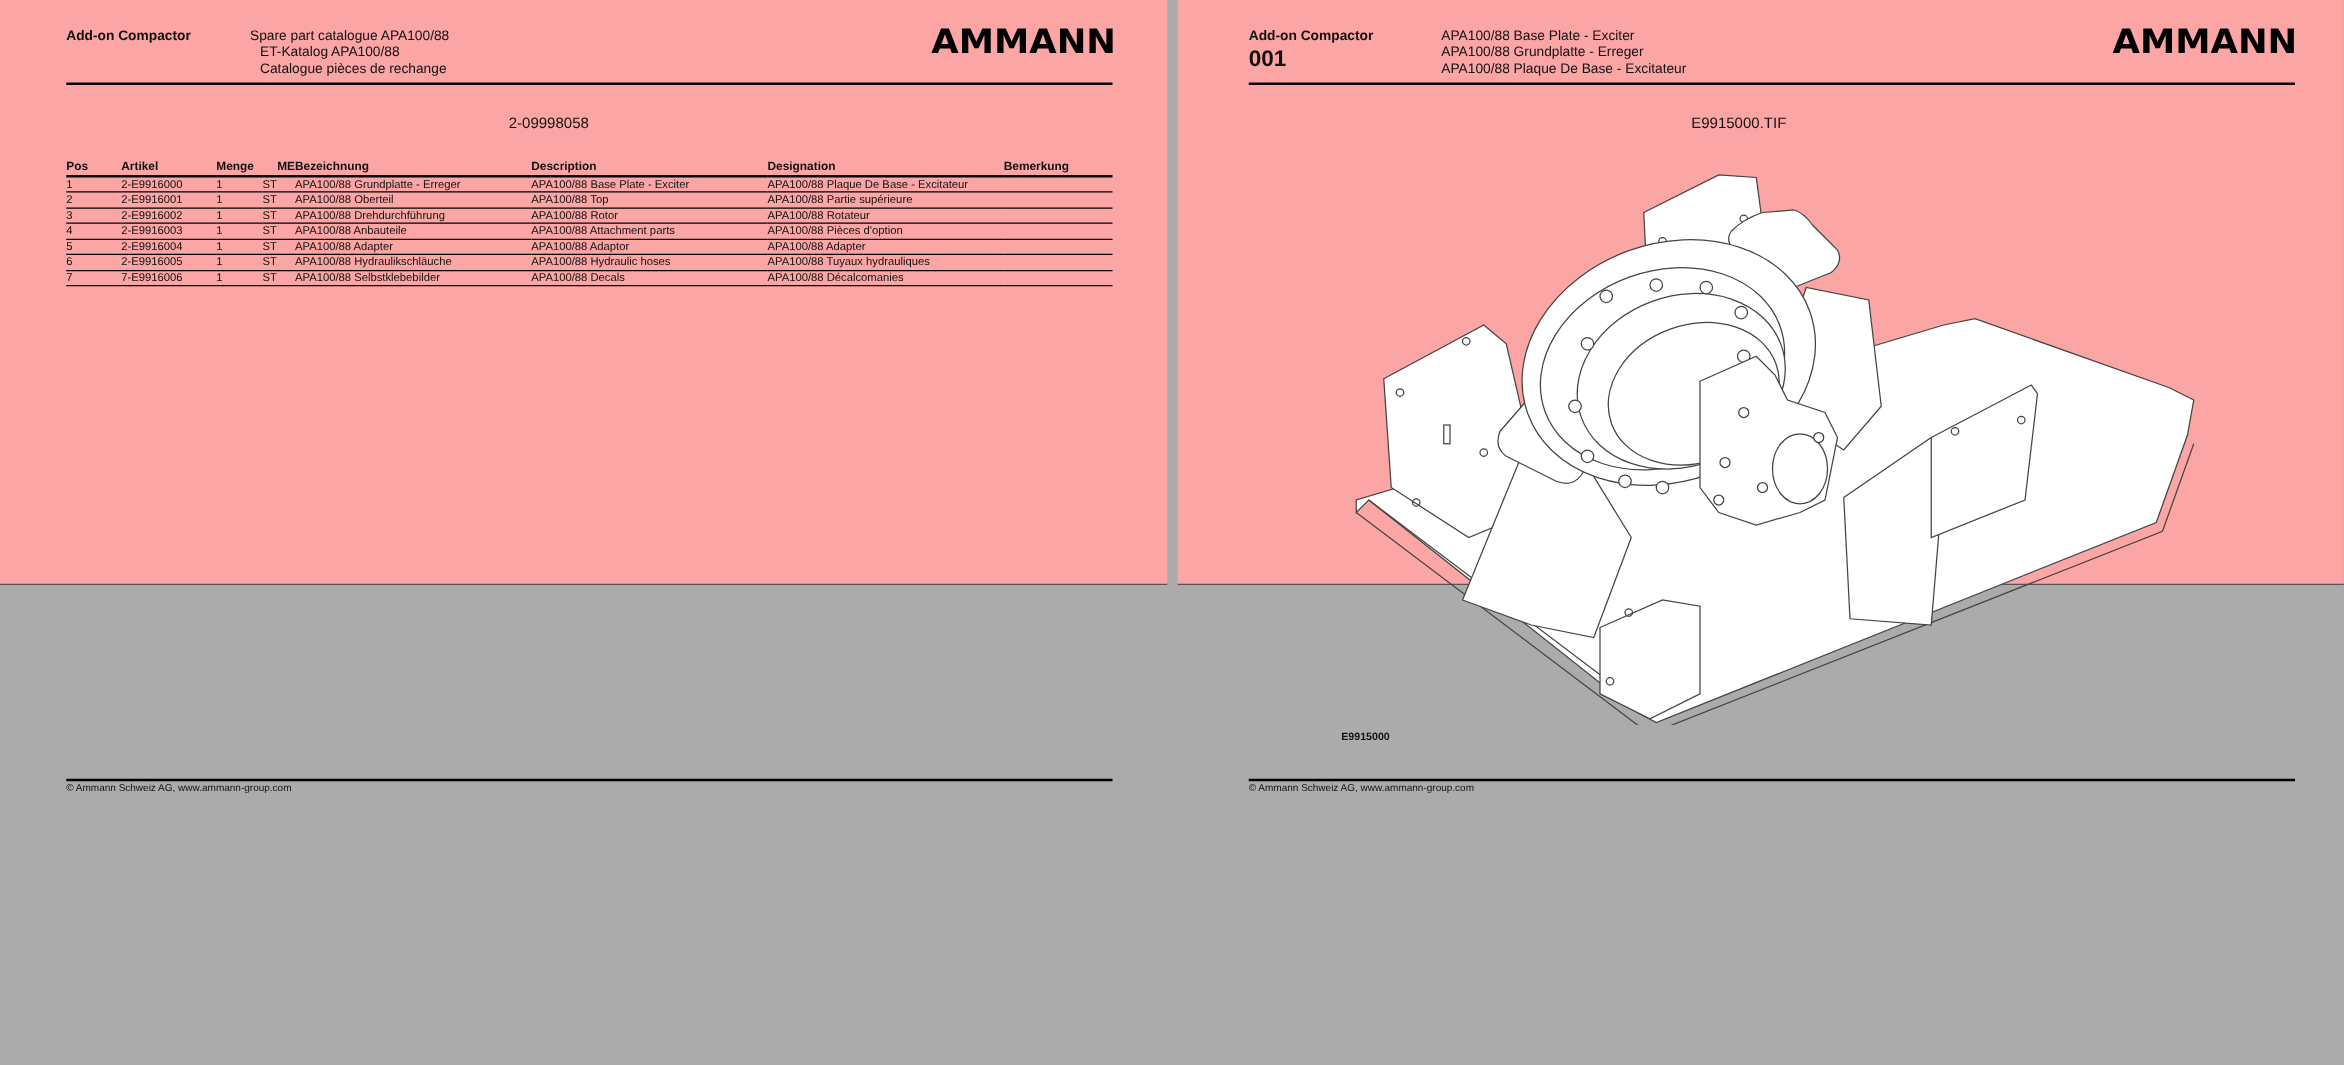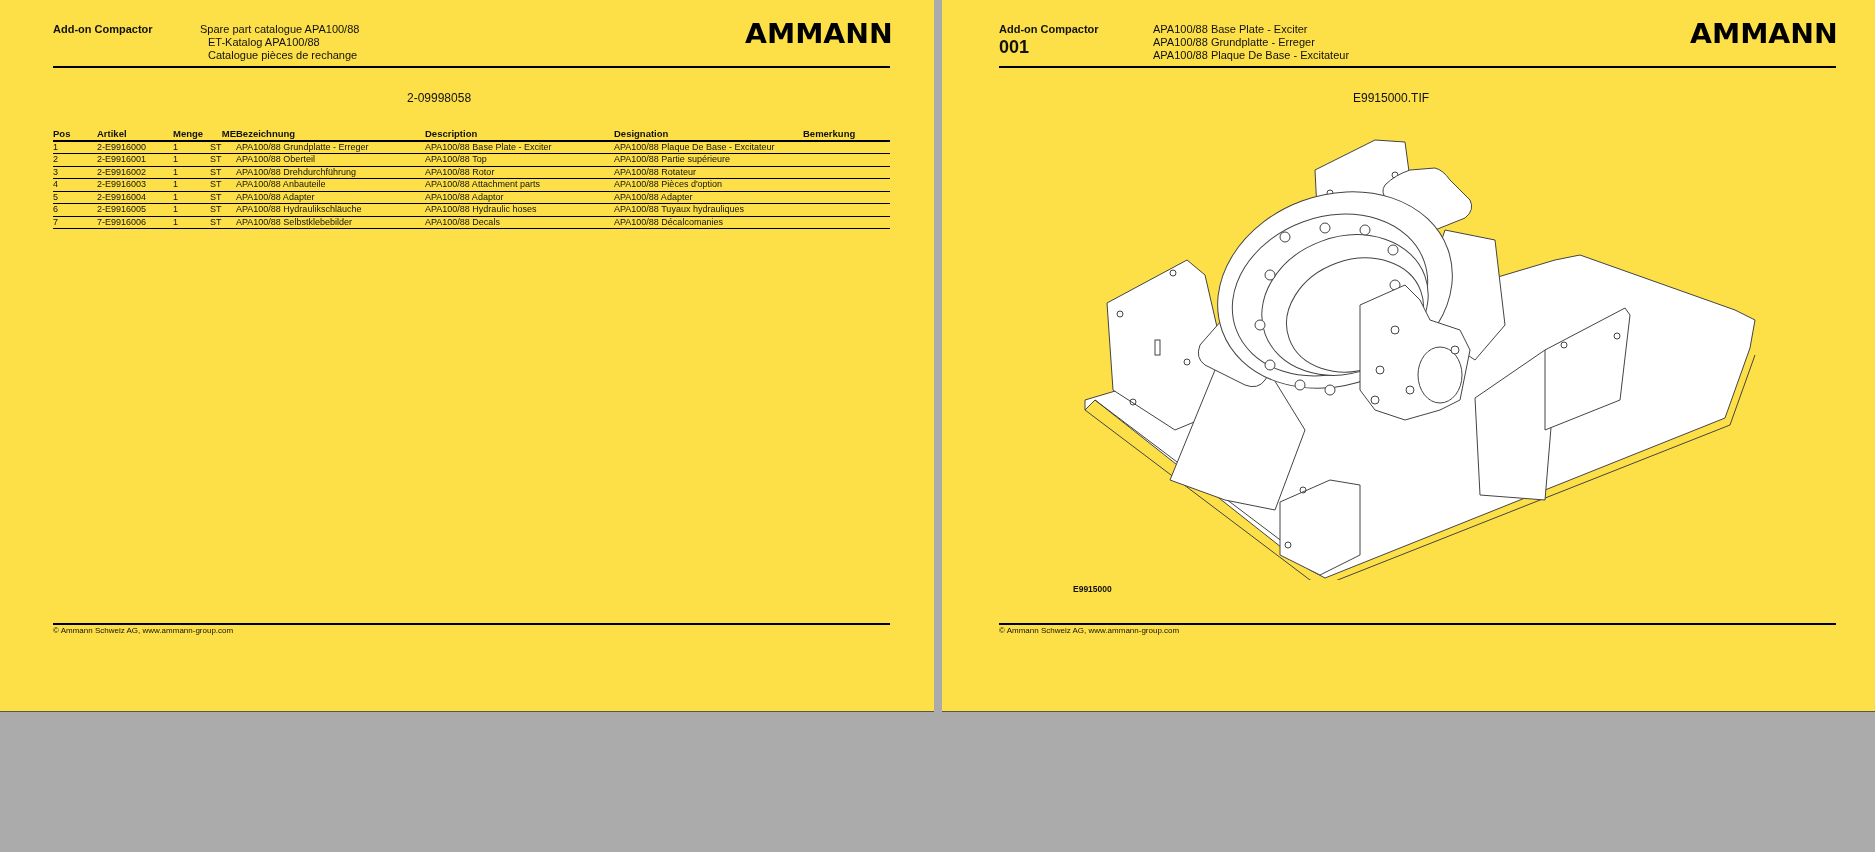--- a/index.html
+++ b/index.html
@@ -1,18 +1,18 @@
 <!DOCTYPE html>
 <html><head>
 <meta charset="utf-8">
 <style>
   * { box-sizing: border-box; margin: 0; padding: 0; }
   html, body { width: 1875px; height: 852px; overflow: hidden; background: #ababab; font-family: "Liberation Sans", sans-serif; }
   .viewer { position: absolute; left: 0; top: 0; width: 1875px; height: 816px; background: #ababab; }
-  .page { position: absolute; top: 0; height: 712px; background: #fde047; border-bottom: 1px solid #555; }
+  .page { position: absolute; top: 0; height: 468px; background: #fca5a5; border-bottom: 1px solid #555; }
   .page.left { left: 0; width: 934px; }
   .page.right { left: 942px; width: 933px; }
   .hdr-label { position: absolute; font-weight: bold; font-size: 11px; color: #111; }
   .hdr-num { position: absolute; font-weight: bold; font-size: 18px; color: #111; }
   .hdr-line { position: absolute; font-size: 11px; color: #111; line-height: 13px; }
   .hdr-code { position: absolute; font-size: 12px; font-weight: normal; color: #111; margin-top: 39px; }
   .logo { position: absolute; font-family: "DejaVu Sans", sans-serif; font-weight: bold; font-size: 27px; letter-spacing: 0px; color: #000; transform: scaleX(1.05); transform-origin: left; }
   .rule { position: absolute; height: 2px; background: #000; }
   table.parts { position: absolute; left: 53px; top: 128px; width: 837px; border-collapse: collapse; font-size: 9px; color: #111; }
   table.parts th { text-align: left; font-weight: bold; font-size: 9.5px; padding: 0 0 1px 0; border-bottom: 2px solid #000; height: 13px; vertical-align: bottom; }

